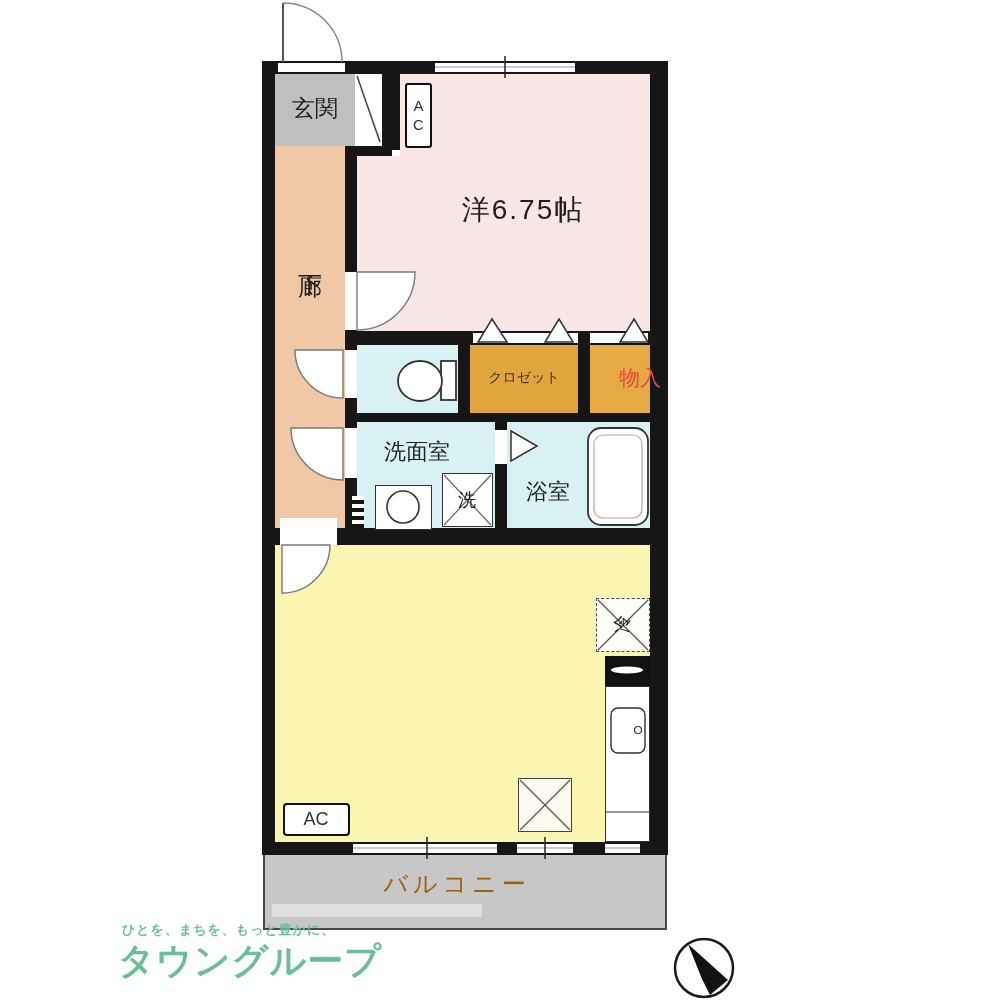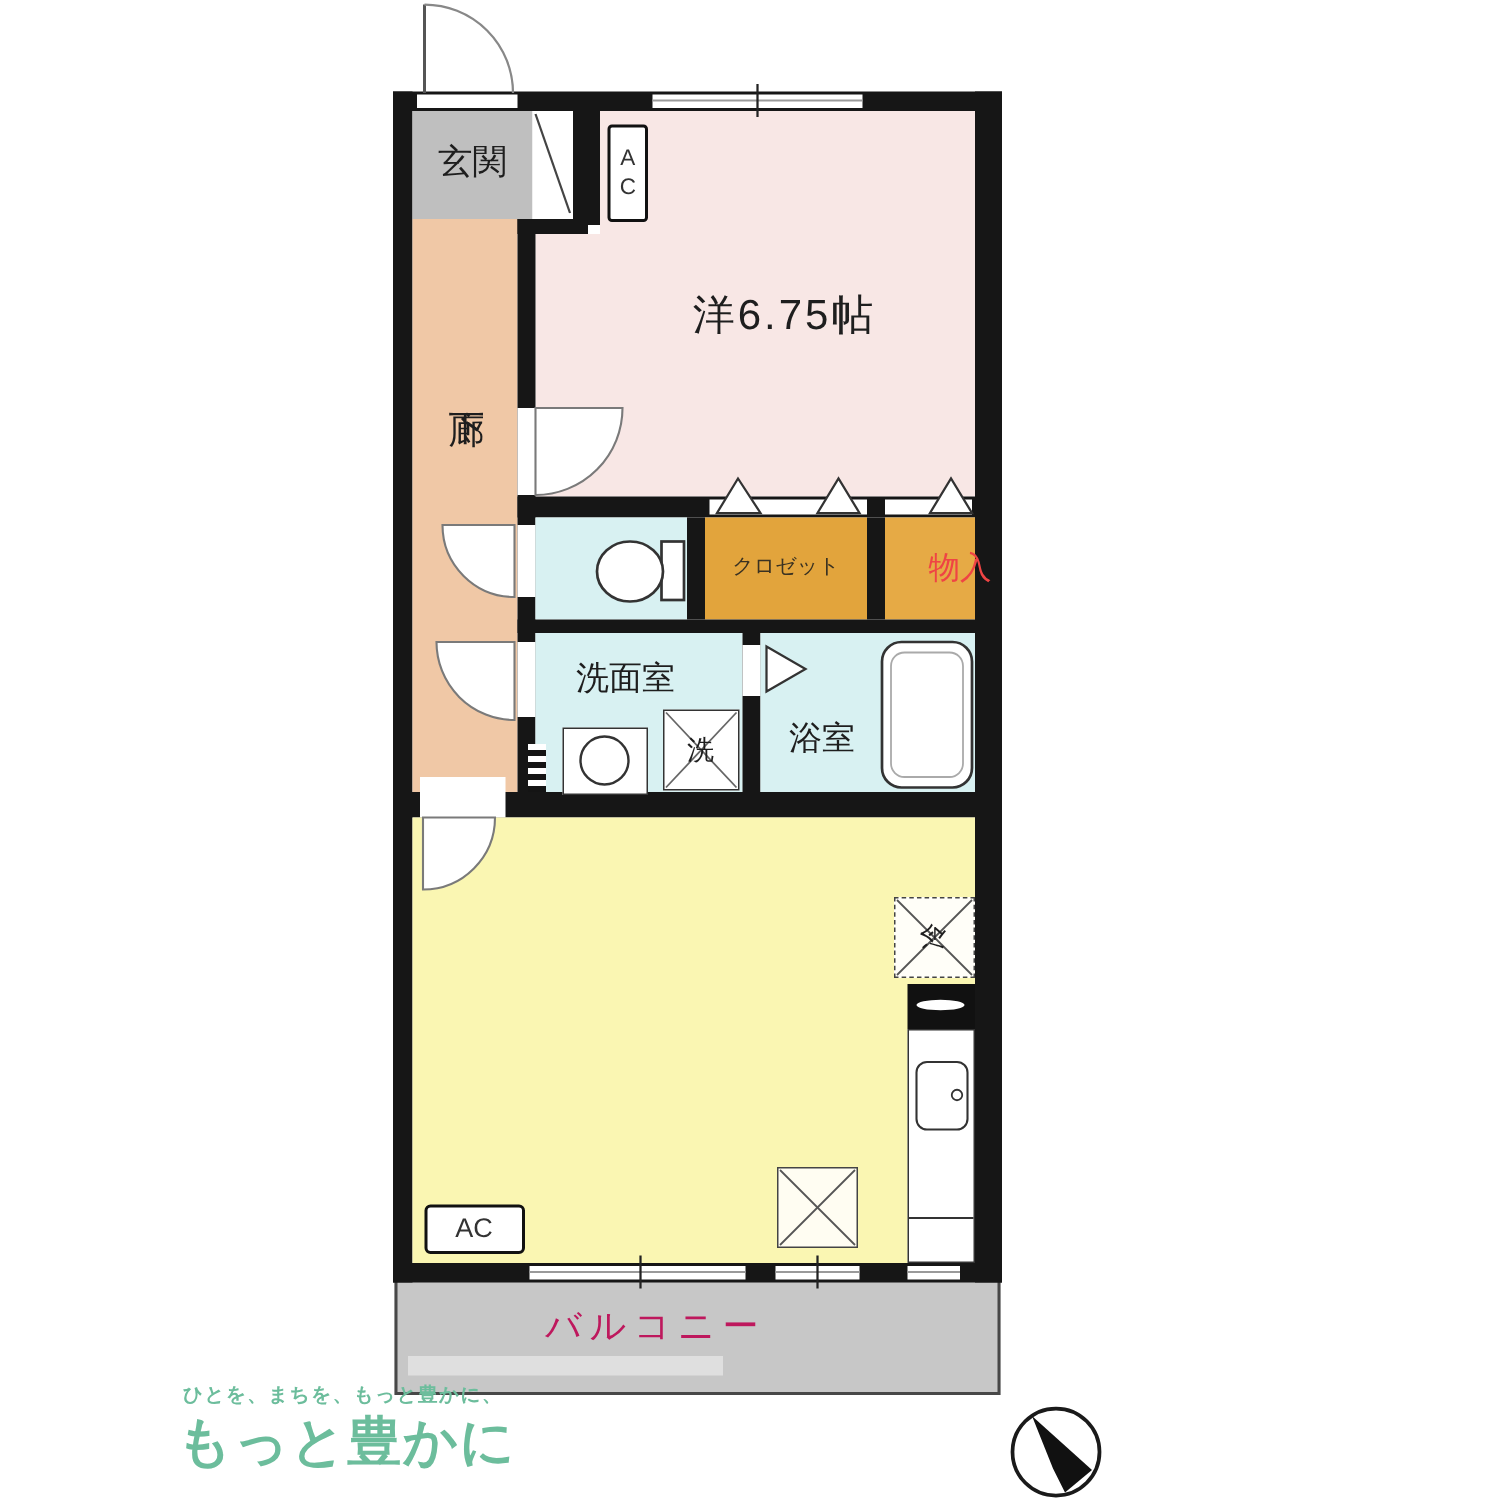--- a/index.html
+++ b/index.html
@@ -153,18 +153,18 @@
   <div class="lbl" style="left:315px;top:108px;font-size:23px;">玄関</div>
   <div class="a vtext" style="left:294px;top:254px;font-size:24px;letter-spacing:2px;">廊下</div>
   <div class="lbl" style="left:523px;top:210px;font-size:28px;letter-spacing:2px;">洋6.75帖</div>
   <div class="lbl" style="left:524px;top:378px;font-size:14px;color:#3a3222;">クロゼット</div>
   <div class="lbl" style="left:640px;top:378px;font-size:21px;color:#ef4444;">物入</div>
   <div class="lbl" style="left:417px;top:452px;font-size:22px;">洗面室</div>
   <div class="lbl" style="left:548px;top:476px;font-size:22px;margin-top:16px;">浴室</div>
   <div class="lbl" style="left:467px;top:500px;font-size:18px;">洗</div>
   <div class="lbl" style="left:622px;top:624px;font-size:18px;transform:translate(-50%,-50%) rotate(-90deg);">冷</div>
   <div class="lbl" style="left:316px;top:819px;font-size:18px;color:#333;">AC</div>
-  <div class="lbl" style="left:437px;top:884px;font-size:24px;letter-spacing:5px;color:#be185d;">バルコニー</div>
+  <div class="lbl" style="left:457px;top:884px;font-size:24px;letter-spacing:5px;color:#a16207;">バルコニー</div>
 
   <div class="a" style="left:122px;top:921px;font-size:13px;font-weight:bold;color:#6cbd9c;letter-spacing:1px;">ひとを、まちを、もっと豊かに、</div>
-  <div class="a" style="left:118px;top:937px;font-size:36px;font-weight:bold;color:#6cbd9c;letter-spacing:1px;">もっと豊かに</div>
+  <div class="a" style="left:118px;top:937px;font-size:36px;font-weight:bold;color:#6cbd9c;letter-spacing:1px;">タウングループ</div>
 
 </div>
 
 </body></html>

